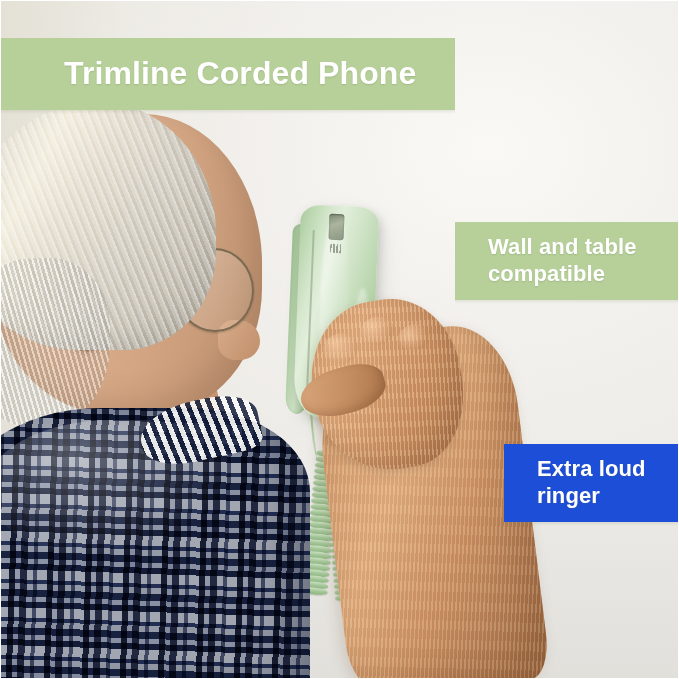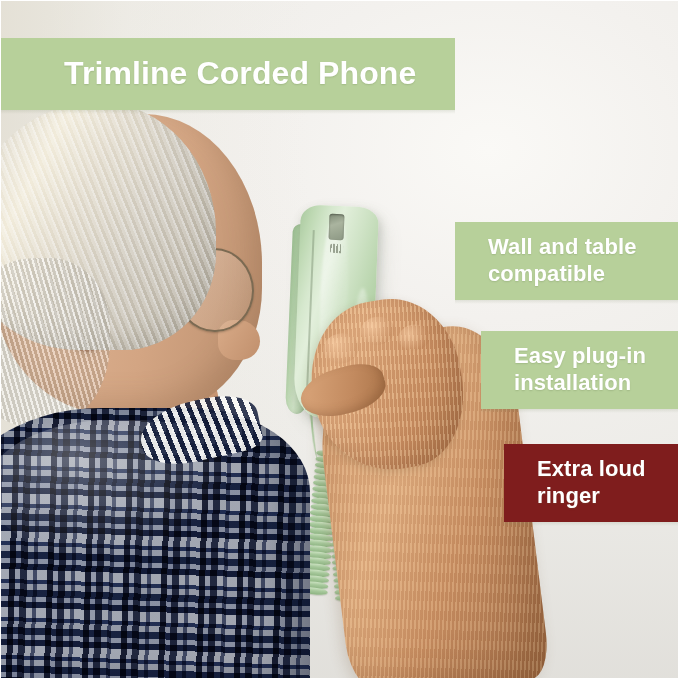--- a/index.html
+++ b/index.html
@@ -561,22 +561,19 @@
   <div class="thumb"></div>
 
   <div class="banner banner-title" style="background:#b7d09a;">
     <span>Trimline Corded Phone</span>
   </div>
 
   <div class="banner banner-feature banner-f1" style="background:#b7d09a;">
     <span>Wall and table compatible</span>
   </div>
 
-  <div class="banner banner-feature banner-f2" style="background:#b7d09a;">
-    <span>Easy plug-in installation</span>
-  </div>
-
-  <div class="banner banner-feature banner-f3" style="background:#7f1d1d;">
+
+  <div class="banner banner-feature banner-f3" style="background:#1d4ed8;">
     <span>Extra loud ringer</span>
   </div>
 
   <div class="frame-edge"></div>
 </div>
 
 </body></html>

